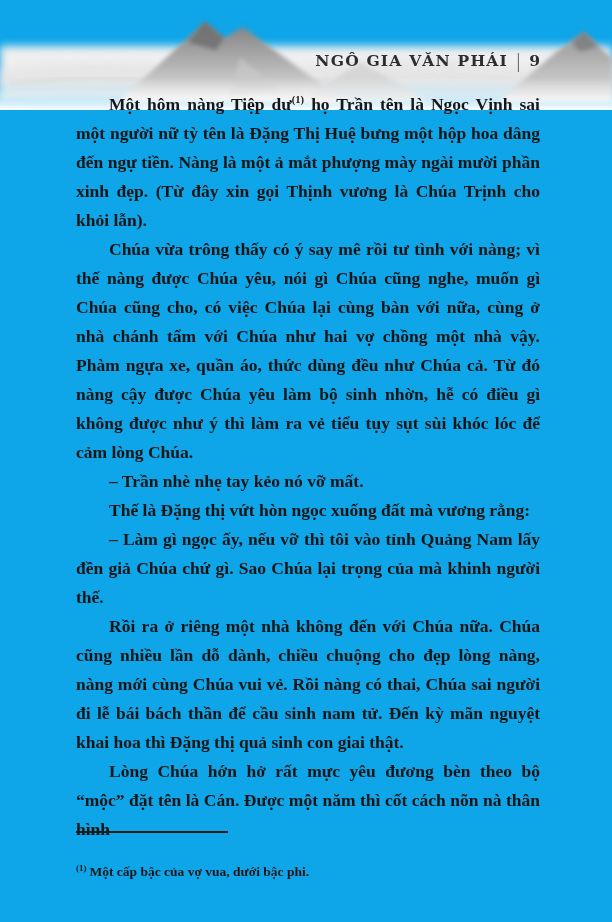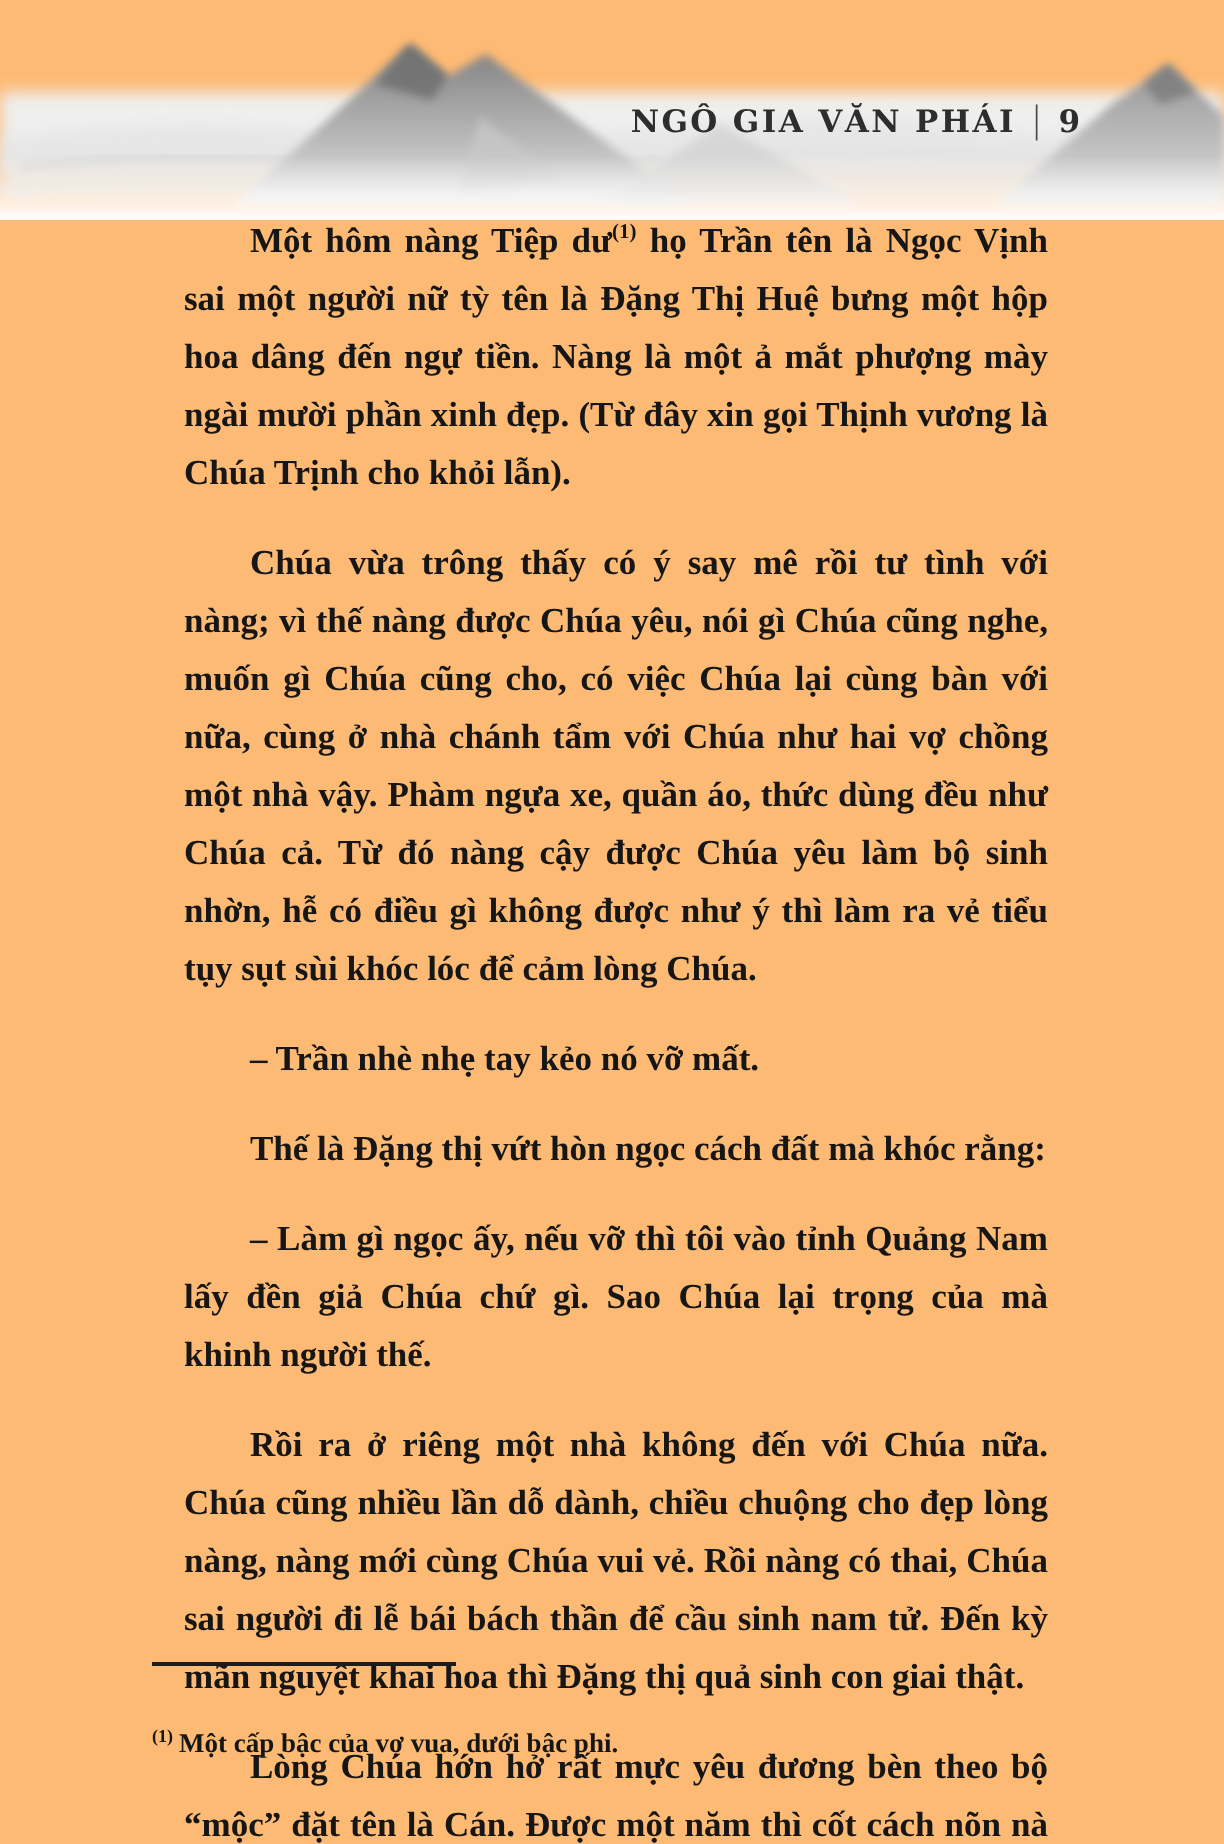--- a/index.html
+++ b/index.html
@@ -3,21 +3,21 @@
 <meta charset="utf-8">
 <style>
   html, body { margin: 0; padding: 0; }
   body {
     width: 612px; height: 922px;
     background: #ffffff;
     position: relative;
     overflow: hidden;
     font-family: "Liberation Serif", serif;
   }
-  .page { position: absolute; inset: 0; background: #fdba74; }
+  .page { position: absolute; inset: 0; background: #0ea5e9; }
 
   
   .header-art {
     position: absolute; top: 0; left: 0;
     width: 612px; height: 110px;
     pointer-events: none;
   }
 
   
   .running-head {
@@ -45,21 +45,21 @@
     position: absolute;
     top: 90px; left: 76px;
     width: 464px;
     color: #161616;
     font-family: "Liberation Serif", serif;
     font-weight: bold;
     font-size: 17.5px;
     line-height: 29px;
     text-align: justify;
   }
-  .body-text p { margin: 16px; text-indent: 33px; }
+  .body-text p { margin: 0; text-indent: 33px; }
   sup.note-ref {
     font-size: 10.5px;
     line-height: 0;
     vertical-align: super;
   }
 
   
   .footnote-rule {
     position: absolute;
     top: 831px; left: 76px;
@@ -133,21 +133,21 @@
   <div class="running-head">
     <span>NGÔ GIA VĂN PHÁI</span>
     <span class="rh-sep">|</span>
     <span class="rh-num">9</span>
   </div>
 
   <div class="body-text">
     <p><span>Một hôm nàng Tiệp dư</span><sup class="note-ref">(1)</sup><span> họ Trần tên là Ngọc Vịnh sai một người nữ tỳ tên là Đặng Thị Huệ bưng một hộp hoa dâng đến ngự tiền. Nàng là một ả mắt phượng mày ngài mười phần xinh đẹp. (Từ đây xin gọi Thịnh vương là Chúa Trịnh cho khỏi lẫn).</span></p>
     <p>Chúa vừa trông thấy có ý say mê rồi tư tình với nàng; vì thế nàng được Chúa yêu, nói gì Chúa cũng nghe, muốn gì Chúa cũng cho, có việc Chúa lại cùng bàn với nữa, cùng ở nhà chánh tẩm với Chúa như hai vợ chồng một nhà vậy. Phàm ngựa xe, quần áo, thức dùng đều như Chúa cả. Từ đó nàng cậy được Chúa yêu làm bộ sinh nhờn, hễ có điều gì không được như ý thì làm ra vẻ tiểu tụy sụt sùi khóc lóc để cảm lòng Chúa.</p>
     <p>– Trần nhè nhẹ tay kẻo nó vỡ mất.</p>
-    <p>Thế là Đặng thị vứt hòn ngọc cách đất mà khóc rằng:</p>
+    <p>Thế là Đặng thị vứt hòn ngọc xuống đất mà vương rằng:</p>
     <p>– Làm gì ngọc ấy, nếu vỡ thì tôi vào tỉnh Quảng Nam lấy đền giả Chúa chứ gì. Sao Chúa lại trọng của mà khinh người thế.</p>
     <p>Rồi ra ở riêng một nhà không đến với Chúa nữa. Chúa cũng nhiều lần dỗ dành, chiều chuộng cho đẹp lòng nàng, nàng mới cùng Chúa vui vẻ. Rồi nàng có thai, Chúa sai người đi lễ bái bách thần để cầu sinh nam tử. Đến kỳ mãn nguyệt khai hoa thì Đặng thị quả sinh con giai thật.</p>
     <p>Lòng Chúa hớn hở rất mực yêu đương bèn theo bộ “mộc” đặt tên là Cán. Được một năm thì cốt cách nõn nà thân hình</p>
   </div>
 
   <div class="footnote-rule"></div>
   <div class="footnote"><sup>(1)</sup><span>Một cấp bậc của vợ vua, dưới bậc phi.</span></div>
 
 </div>
 

